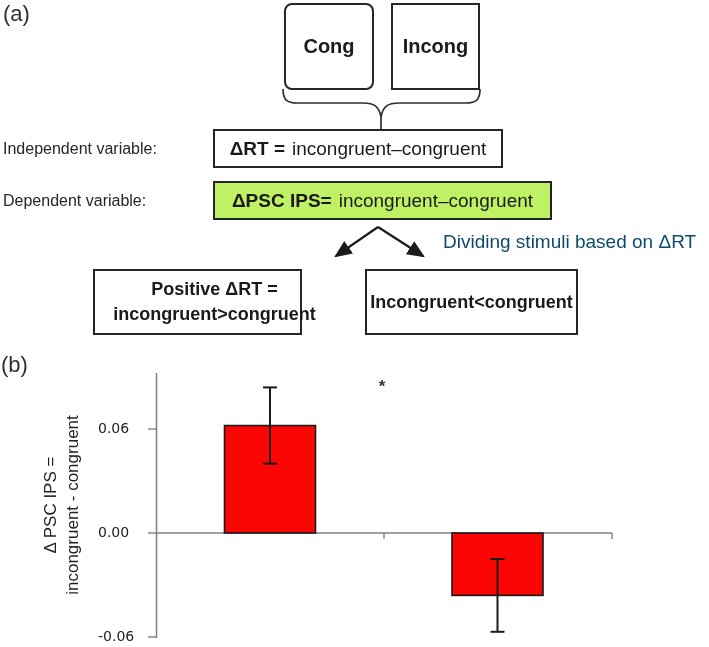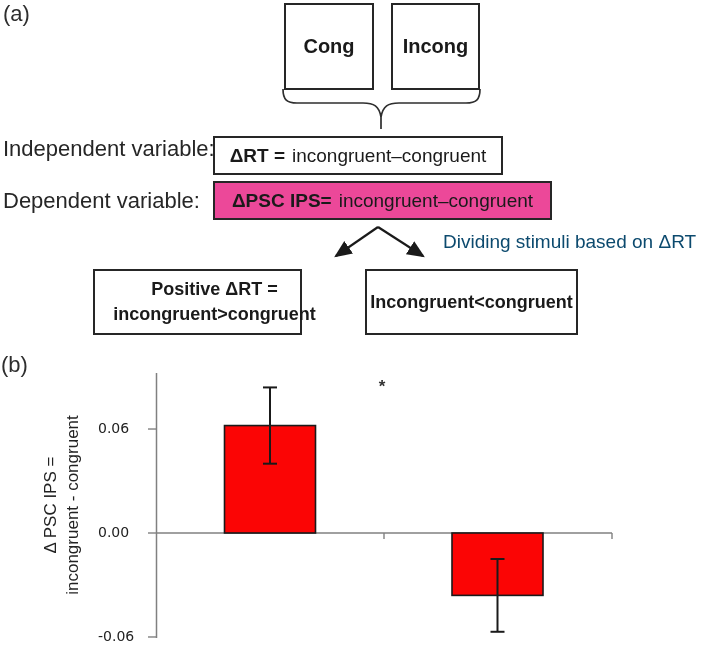--- a/index.html
+++ b/index.html
@@ -8,21 +8,21 @@
        font-family:"Liberation Sans",sans-serif;color:#1a1a1a;}
   #draw-layer{position:absolute;left:0;top:0;width:709px;height:647px;}
   .abs{position:absolute;}
   .panel-label{font-size:22px;color:#2e2e2e;}
   .box{position:absolute;border:2px solid #262626;background:#fff;box-sizing:border-box;
        display:flex;align-items:center;justify-content:center;}
   .stim-box{font-size:20px;font-weight:bold;}
   .eq-box{font-size:19px;white-space:nowrap;}
   .eq-box .b{font-weight:bold;margin-right:7px;}
   .var-label{position:absolute;height:39px;display:flex;align-items:center;
-             font-size:22px;color:#262626;white-space:nowrap;}
+             font-size:16px;color:#262626;white-space:nowrap;}
   .note{font-size:19px;color:#0c4a6e;white-space:nowrap;}
   .group-box{font-size:18px;font-weight:bold;text-align:center;line-height:25px;
              flex-direction:column;}
   .ylabel{position:absolute;left:-43px;top:483px;width:210px;height:44px;
           transform:rotate(-90deg);text-align:center;font-size:17px;line-height:22px;
           color:#222;}
   .ytick{position:absolute;left:98px;width:44px;font-size:14px;
          font-family:"DejaVu Sans",sans-serif;color:#222;}
   .sig{position:absolute;left:372px;top:377px;width:20px;text-align:center;
        font-size:17px;font-weight:bold;color:#333;}
@@ -57,35 +57,35 @@
         <line x1="263" y1="463.68" x2="277" y2="463.68" stroke="#1a1a1a" stroke-width="2"></line>
         <rect x="452" y="533" width="91" height="62.388000000000034" fill="#fb0505" stroke="#1a1a1a" stroke-width="1.6"></rect>
         <line x1="497.5" y1="558.995" x2="497.5" y2="631.781" stroke="#1a1a1a" stroke-width="2"></line>
         <line x1="490.5" y1="558.995" x2="504.5" y2="558.995" stroke="#1a1a1a" stroke-width="2"></line>
         <line x1="490.5" y1="631.781" x2="504.5" y2="631.781" stroke="#1a1a1a" stroke-width="2"></line>
       </g>
   </svg>
 
   <div class="abs panel-label" style="left:3px;top:1px;">(a)</div>
 
-  <div class="box stim-box" style="left:284px;top:3px;width:90px;height:87px;">
+  <div class="box stim-box" style="left:284px;top:3px;width:90px;height:87px;border-radius:8px;">
     <span>Cong</span>
   </div>
   <div class="box stim-box" style="left:391px;top:3px;width:89px;height:87px;text-align:right;">
     <span>Incong</span>
   </div>
 
   <div class="var-label" style="left:3px;top:129px;">Independent variable:</div>
-  <div class="box eq-box" style="left:213px;top:136px;width:290px;height:39px;">
+  <div class="box eq-box" style="left:213px;top:129px;width:290px;height:39px;">
     <span class="b">ΔRT =</span>
     <span>incongruent–congruent</span>
   </div>
 
   <div class="var-label" style="left:3px;top:181px;">Dependent variable:</div>
-  <div class="box eq-box" style="left: 213px; top: 181px; width: 339px; height: 39px; background-color: #ec4899; align-items: center;">
+  <div class="box eq-box" style="left: 213px; top: 181px; width: 339px; height: 39px; background-color: #bef264; align-items: center;">
     <span class="b">ΔPSC IPS=</span>
     <span>incongruent–congruent</span>
   </div>
 
   <div class="abs note" style="left:443px;top:231px;">Dividing stimuli based on ΔRT</div>
 
   <div class="box group-box" style="left:93px;top:269px;width:209px;height:66px;padding-left:34px;">
     <span>Positive ΔRT =</span>
     <span>incongruent&gt;congruent</span>
   </div>

